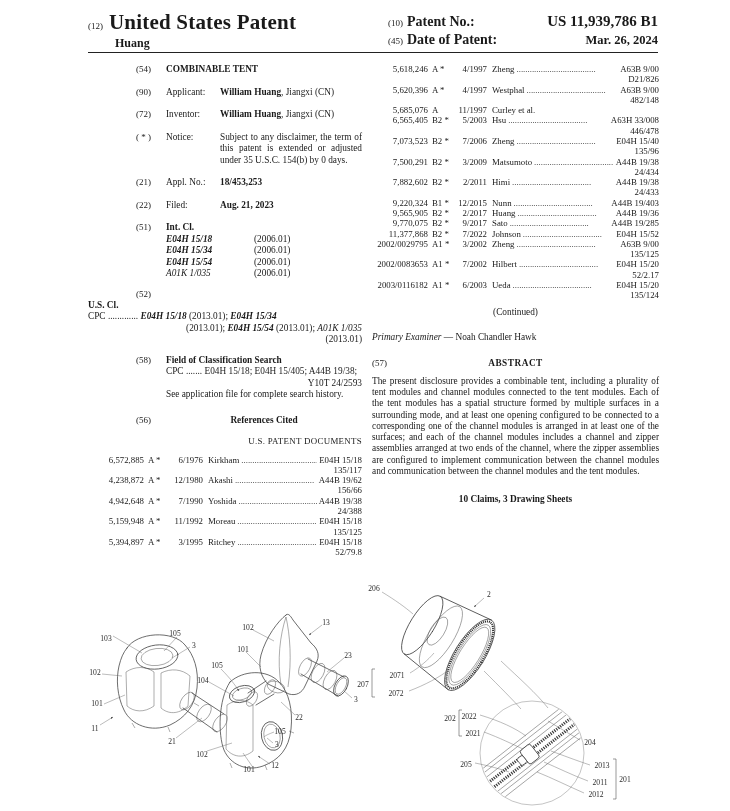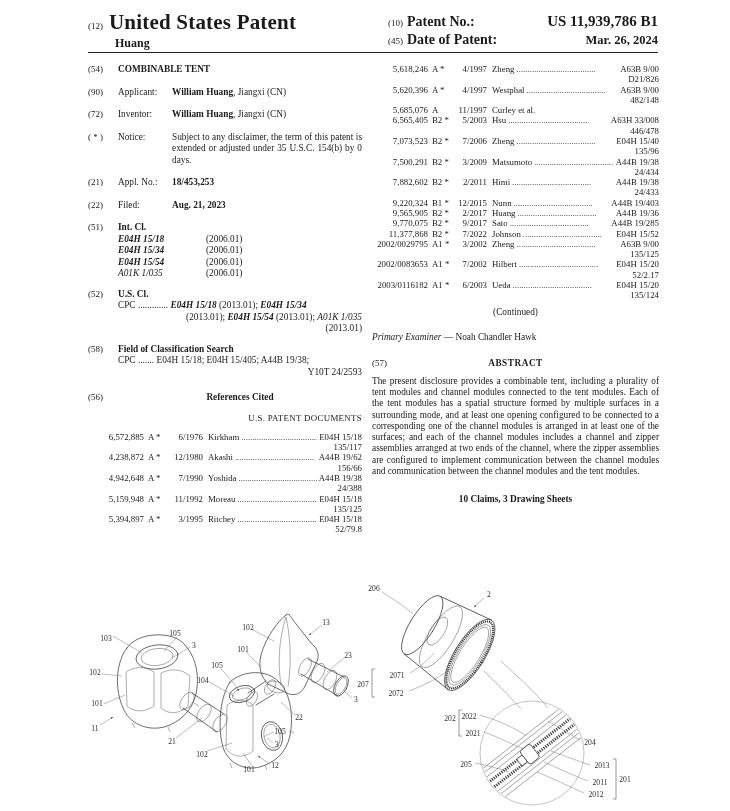--- a/index.html
+++ b/index.html
@@ -21,21 +21,21 @@
   .h-val.big { font-size:15px; }
   .h-val.med { font-size:12.5px; }
   .rule { position:absolute; left:88px; top:52px; width:570px; border-top:1.4px solid #222; }
 
   
   .col { position:absolute; top:64px; font-size:9.3px; line-height:1.24; }
   .col-left  { left:88px;  width:274px; }
   .col-right { left:372px; width:287px; }
 
   .bib { display:flex; margin-bottom:11px; }
-  .bib .tag { width:30px; flex:none; font-size:9px; }
+  .bib .tag { width:30px; flex:none; font-size:9px;margin-left:48px; }
   .bib .body { flex:1; }
   .body-flex { display:flex; }
   .sublbl { width:54px; flex:none; }
   .subtext { flex:1; text-align:justify; }
   b.name { font-weight:bold; }
   .bold { font-weight:bold; }
   .bi { font-weight:bold; font-style:italic; }
   .it { font-style:italic; }
 
   .intcl-row { display:flex; }
@@ -165,21 +165,21 @@
             <span class="intcl-code bi">E04H 15/54</span>
             <span>(2006.01)</span>
           </div>
         <div class="intcl-row">
             <span class="intcl-code it">A01K 1/035</span>
             <span>(2006.01)</span>
           </div>
       </span>
     </div>
 
-    <div class="bib" style="margin-bottom:9px;">
+    <div class="bib" style="margin-bottom:9px;flex-direction:column;">
       <span class="tag">(52)</span>
       <span class="body">
         <div class="bold">U.S. Cl.</div>
         <div>
           <span>CPC .............</span>
           <span class="bi">E04H 15/18</span>
           <span>(2013.01);</span>
           <span class="bi">E04H 15/34</span>
         </div>
         <div class="cpc-line2">
@@ -191,20 +191,21 @@
         <div class="cpc-line3">(2013.01)</div>
       </span>
     </div>
 
     <div class="bib" style="margin-bottom:14px;">
       <span class="tag">(58)</span>
       <span class="body">
         <div class="bold">Field of Classification Search</div>
         <div>CPC ....... E04H 15/18; E04H 15/405; A44B 19/38;</div>
         <div class="fcs-l2">Y10T 24/2593</div>
+        <div>See application file for complete search history.</div>
       </span>
     </div>
 
     <div class="bib" style="margin-bottom:0;">
       <span class="tag">(56)</span>
       <span class="body refs-heading">References Cited</span>
     </div>
     <div class="refs-sub">U.S. PATENT DOCUMENTS</div>
 
     <div class="refs">

